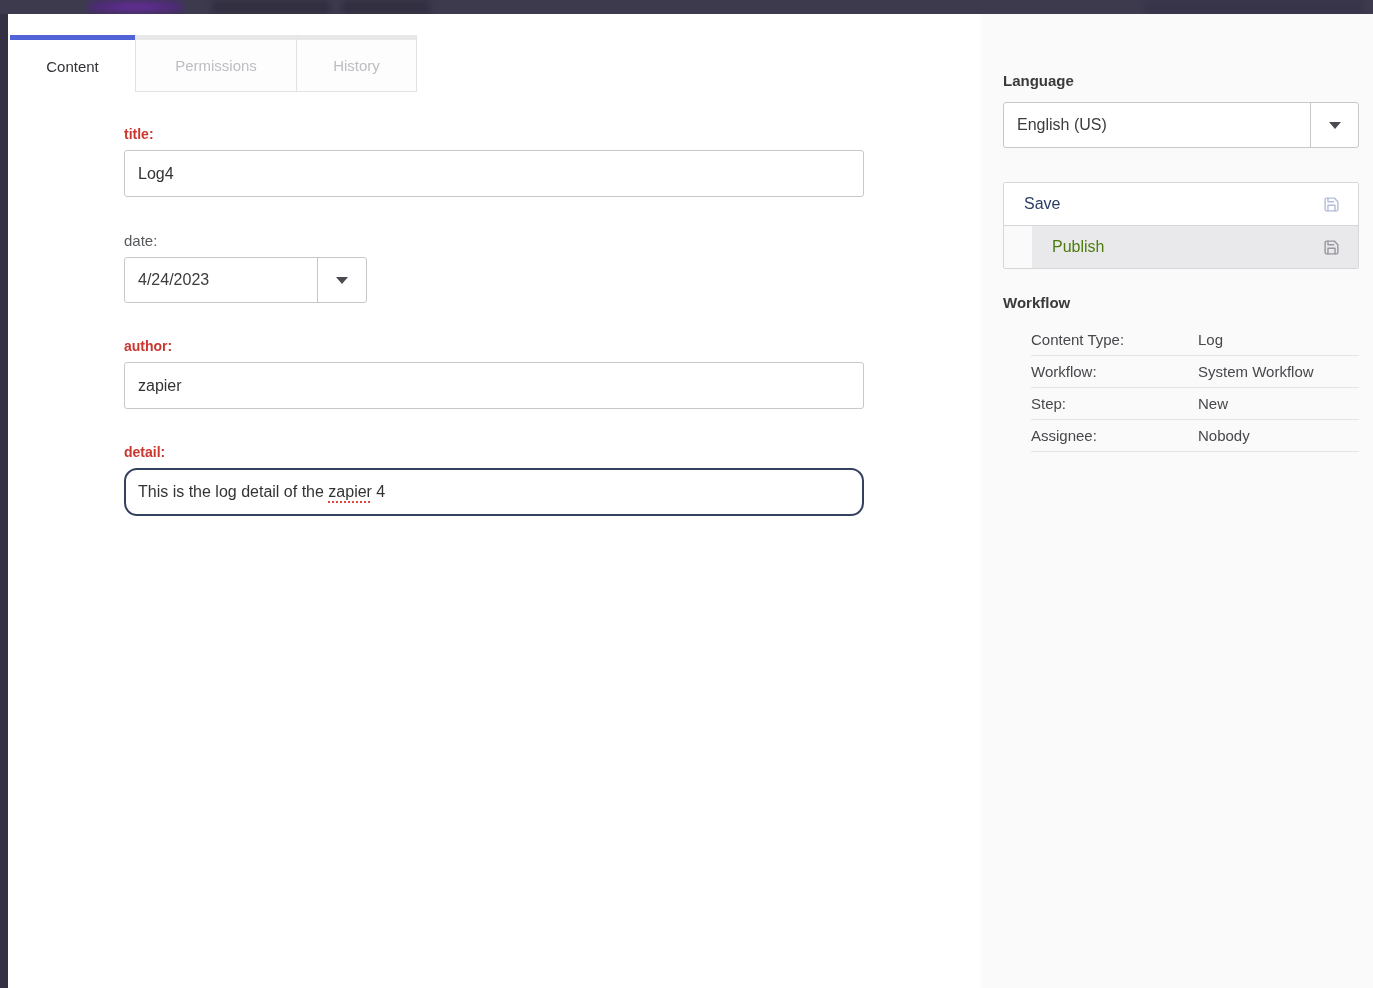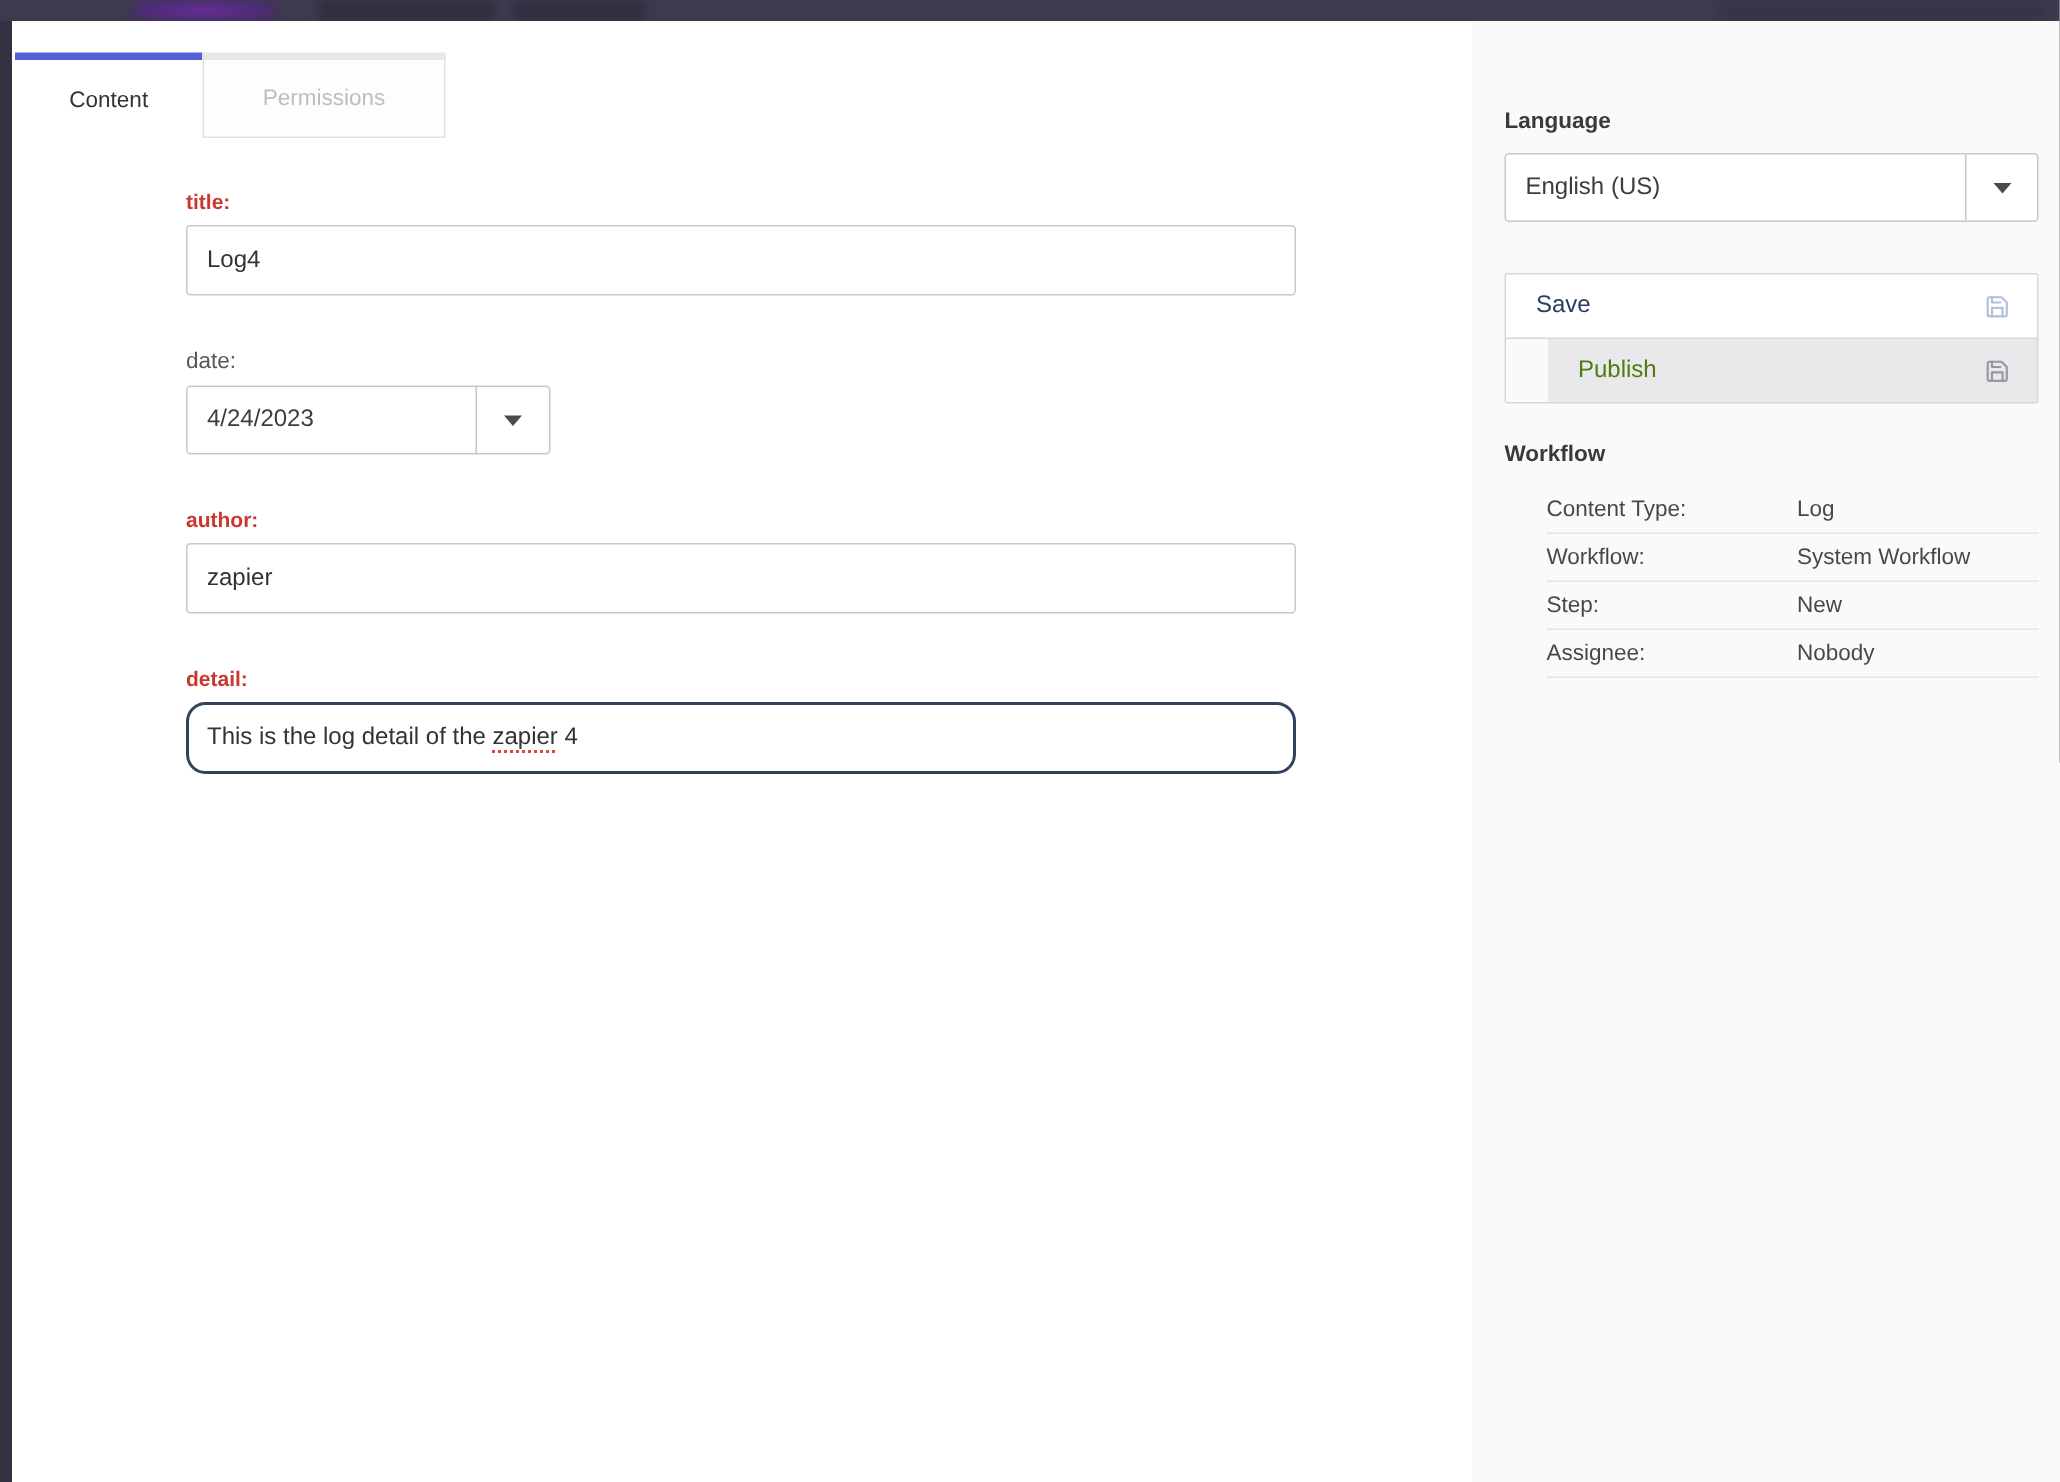--- a/index.html
+++ b/index.html
@@ -104,20 +104,23 @@
 
       <div class="main">
 
         <div class="tabs">
           <div class="tab tab-active">
             <span>Content</span>
           </div>
           <div class="tab tab-inactive tab-permissions">
             <span>Permissions</span>
           </div>
+          <div class="tab tab-inactive tab-history">
+            <span>History</span>
+          </div>
         </div>
 
         <div class="form">
 
           <div class="field">
             <label class="field-label label-required">title:</label>
             <input class="text-input" type="text" value="Log4" style="">
           </div>
 
           <div class="field">

